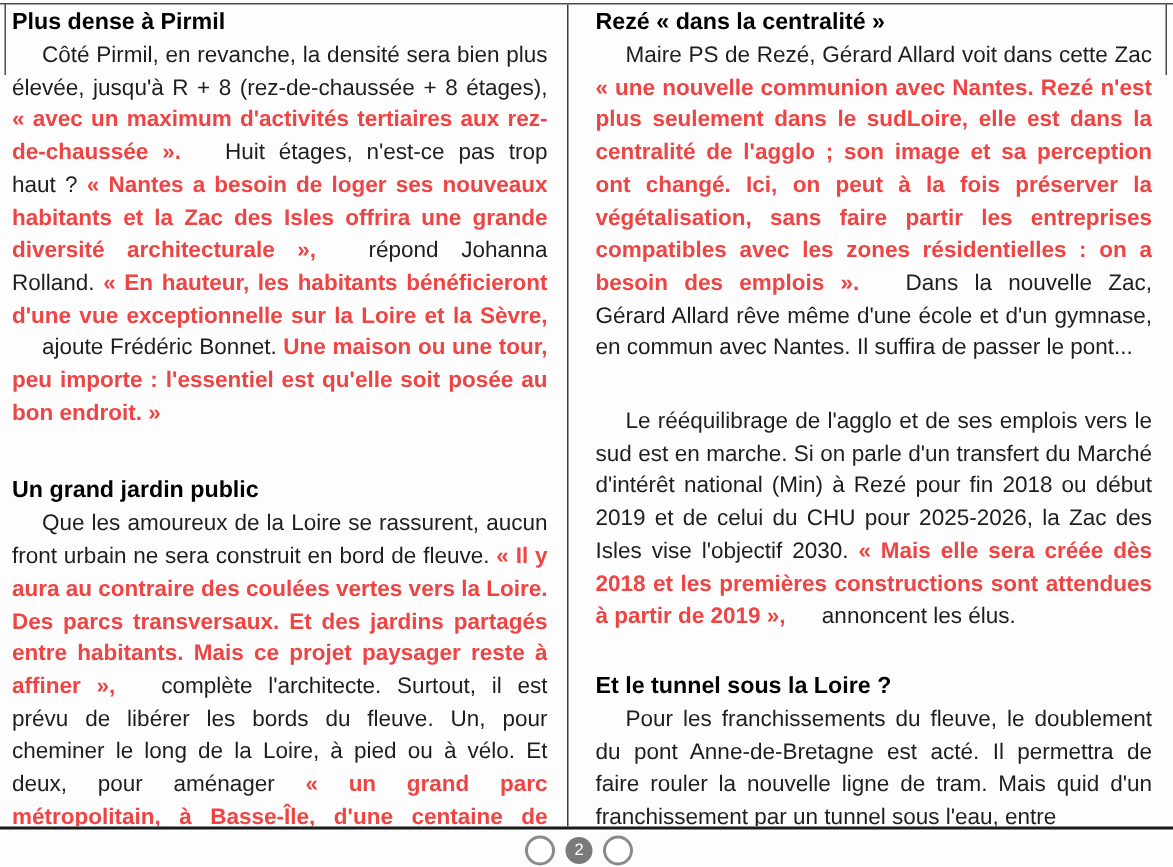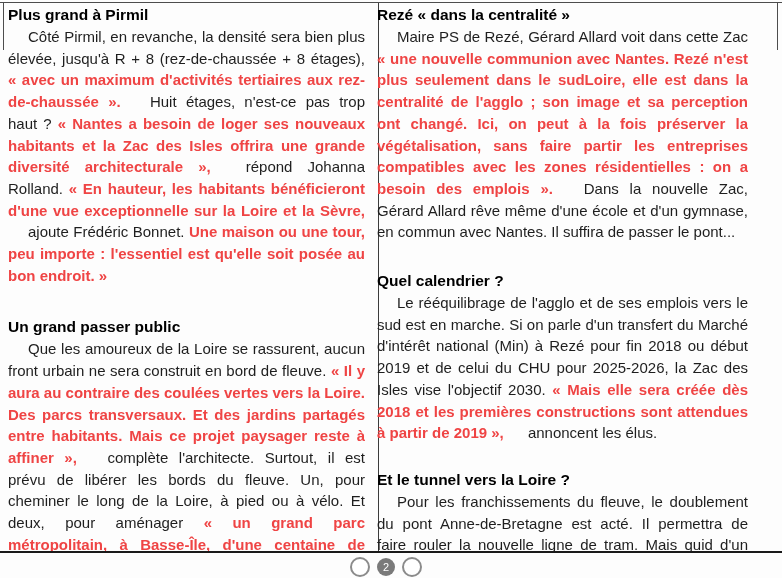--- a/index.html
+++ b/index.html
@@ -15,21 +15,21 @@
   .right-tick  { position: absolute; top: 2px; left: 777px; width: 1px; height: 48px; background: #4d4d4d; }
   .col-divider { position: absolute; top: 3px; left: 378px; width: 1px; height: 548px; background: #3c3c3c; }
 
   .column {
     position: absolute; top: 4px;
     text-align: justify;
     font-size: 15px; line-height: 21.7px;
     color: #1e1e1e;
   }
   #col-left  { left: 8px;  width: 357px; height: 547px; overflow: hidden; }
-  #col-right { left: 377px; width: 371px; height: 547px; overflow: hidden; }
+  #col-right { left: 397px; width: 371px; height: 547px; overflow: hidden; }
 
   .section .heading {
     font-size: 15.5px; font-weight: bold; color: #000;
     margin: 0; line-height: 22px; text-align: left;
   }
   .section .body { margin: 0; }
   .b { font-weight: bold; color: #ef4444; }
   .r { font-weight: normal; margin-left: 20px; }
 
   #col-left  .section:nth-child(2) { margin-top: 30px; }
@@ -61,39 +61,38 @@
 </head>
 <body>
 
 <div class="top-rule"></div>
 <div class="left-tick"></div>
 <div class="right-tick"></div>
 <div class="col-divider"></div>
 
 <div id="col-left" class="column">
     <div class="section">
-      <h2 class="heading">Plus grand à Pirmil</h2>
+      <h2 class="heading">Plus dense à Pirmil</h2>
       <p class="body"><span class="r">Côté Pirmil, en revanche, la densité sera bien plus élevée, jusqu'à R + 8 (rez-de-chaussée + 8 étages), </span><span class="b">« avec un maximum d'activités tertiaires aux rez-de-chaussée ». </span><span class="r">Huit étages, n'est-ce pas trop haut ? </span><span class="b">« Nantes a besoin de loger ses nouveaux habitants et la Zac des Isles offrira une grande diversité architecturale », </span><span class="r">répond Johanna Rolland. </span><span class="b">« En hauteur, les habitants bénéficieront d'une vue exceptionnelle sur la Loire et la Sèvre, </span><span class="r">ajoute Frédéric Bonnet. </span><span class="b">Une maison ou une tour, peu importe : l'essentiel est qu'elle soit posée au bon endroit. »</span></p>
     </div>
     <div class="section">
-      <h2 class="heading">Un grand passer public</h2>
+      <h2 class="heading">Un grand jardin public</h2>
       <p class="body"><span class="r">Que les amoureux de la Loire se rassurent, aucun front urbain ne sera construit en bord de fleuve. </span><span class="b">« Il y aura au contraire des coulées vertes vers la Loire. Des parcs transversaux. Et des jardins partagés entre habitants. Mais ce projet paysager reste à affiner », </span><span class="r">complète l'architecte. Surtout, il est prévu de libérer les bords du fleuve. Un, pour cheminer le long de la Loire, à pied ou à vélo. Et deux, pour aménager </span><span class="b">« un grand parc métropolitain, à Basse-Île, d'une centaine de mètres de large, sur quatre hectares. »</span></p>
     </div>
   </div>
 <div id="col-right" class="column">
     <div class="section">
       <h2 class="heading">Rezé « dans la centralité »</h2>
       <p class="body"><span class="r">Maire PS de Rezé, Gérard Allard voit dans cette Zac </span><span class="b">« une nouvelle communion avec Nantes. Rezé n'est plus seulement dans le sudLoire, elle est dans la centralité de l'agglo ; son image et sa perception ont changé. Ici, on peut à la fois préserver la végétalisation, sans faire partir les entreprises compatibles avec les zones résidentielles : on a besoin des emplois ». </span><span class="r">Dans la nouvelle Zac, Gérard Allard rêve même d'une école et d'un gymnase, en commun avec Nantes. Il suffira de passer le pont...</span></p>
     </div>
     <div class="section">
-      <h2 class="heading">Quel calendrier ?</h2>
       <p class="body"><span class="r">Le rééquilibrage de l'agglo et de ses emplois vers le sud est en marche. Si on parle d'un transfert du Marché d'intérêt national (Min) à Rezé pour fin 2018 ou début 2019 et de celui du CHU pour 2025-2026, la Zac des Isles vise l'objectif 2030. </span><span class="b">« Mais elle sera créée dès 2018 et les premières constructions sont attendues à partir de 2019 », </span><span class="r">annoncent les élus.</span></p>
     </div>
     <div class="section">
-      <h2 class="heading">Et le tunnel vers la Loire ?</h2>
+      <h2 class="heading">Et le tunnel sous la Loire ?</h2>
       <p class="body"><span class="r">Pour les franchissements du fleuve, le doublement du pont Anne-de-Bretagne est acté. Il permettra de faire rouler la nouvelle ligne de tram. Mais quid d'un franchissement par un tunnel sous l'eau, entre</span></p>
     </div>
   </div>
 
 <div class="footer">
   <div id="pagination" class="pagination">
       <div class="dot outline"></div>
       <div class="dot active">2</div>
       <div class="dot outline"></div>
     </div>

